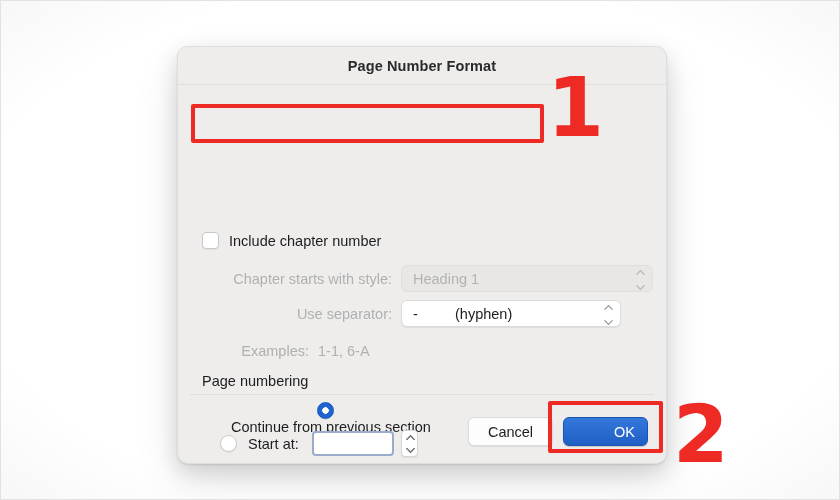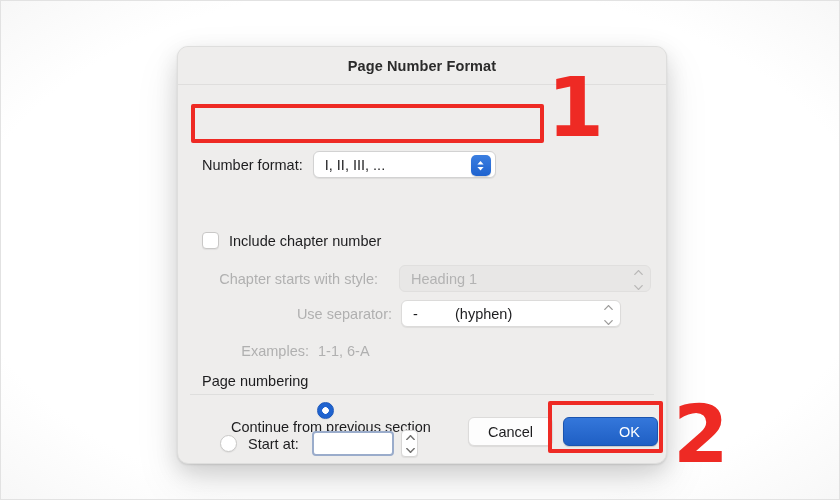--- a/index.html
+++ b/index.html
@@ -147,21 +147,21 @@
     right: 8px;
     top: 4px;
     width: 10px;
     height: 19px;
     display: flex;
     flex-direction: column;
     align-items: center;
     justify-content: space-between;
   }
 
-  #row-chapter-style { left: 10px; top: 180px; gap: 12px; }
+  #row-chapter-style { left: 24px; top: 180px; }
   #row-chapter-style .field-label { width: 190px; text-align: right; margin-right: 9px; }
   #popup-chapter-style { width: 252px; }
 
   #row-use-separator { left: 24px; top: 215px; }
   #row-use-separator .field-label { width: 190px; text-align: right; margin-right: 9px; }
   #popup-separator { width: 220px; background: #ffffff; border: 1px solid #dcdbda; color: #1d1d1f; }
   #popup-separator .sep-dash { display: inline-block; width: 42px; }
 
   
   #row-include-chapter { left: 24px; top: 147px; }
@@ -257,21 +257,21 @@
     top: 370px;
     width: 85px;
     background: #fdfdfd;
     border: 1px solid #dcdbda;
     color: #1d1d1f;
     box-shadow: 0 1px 1px rgba(0,0,0,0.08);
   }
   #btn-ok {
     left: 385px;
     top: 370px;
-    width: 95px;
+    width: 85px;
     background: linear-gradient(#3477db, #1f5fc4);
     border: 1px solid #1b54ae;
     color: #ffffff;
     box-shadow: 0 1px 1px rgba(0,0,0,0.16);
     padding-left: 38px;
   }
 
   
   .annot-box {
     position: absolute;
@@ -299,38 +299,20 @@
 <div id="screen">
 
   <div id="dialog">
 
     <div class="titlebar">
       <div class="title-text">Page Number Format</div>
     </div>
 
     <div class="body-area">
 
-      <div class="row" id="row-number-format">
-        <span class="field-label">Number format:</span>
-        <div class="popup wide" id="popup-number-format">
-          <span>I, II, III, ...</span>
-          <span class="stepper-blue">
-            <span class="chev">
-                <svg width="7" height="4" viewBox="0 0 7 4">
-                  <path d="M3.5 0 L6.6 3.6 L0.4 3.6 Z" fill="#ffffff"></path>
-                </svg>
-              </span>
-            <span class="chev" style="margin-top:2px">
-                <svg width="7" height="4" viewBox="0 0 7 4">
-                  <path d="M3.5 3.6 L0.4 0 L6.6 0 Z" fill="#ffffff"></path>
-                </svg>
-              </span>
-          </span>
-        </div>
-      </div>
 
       <div class="row" id="row-include-chapter">
         <span class="checkbox"></span>
         <span class="field-label">Include chapter number</span>
       </div>
 
       <div class="row" id="row-chapter-style">
         <span class="field-label dim">Chapter starts with style:</span>
         <div class="popup disabled" id="popup-chapter-style">
           <span>Heading 1</span>

